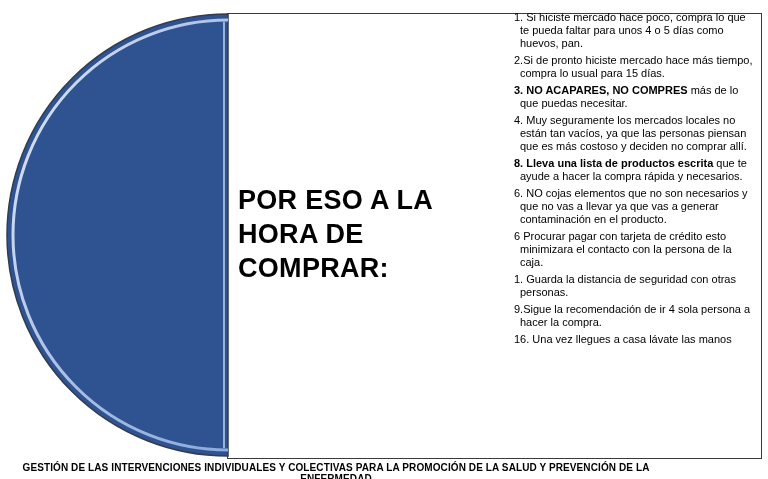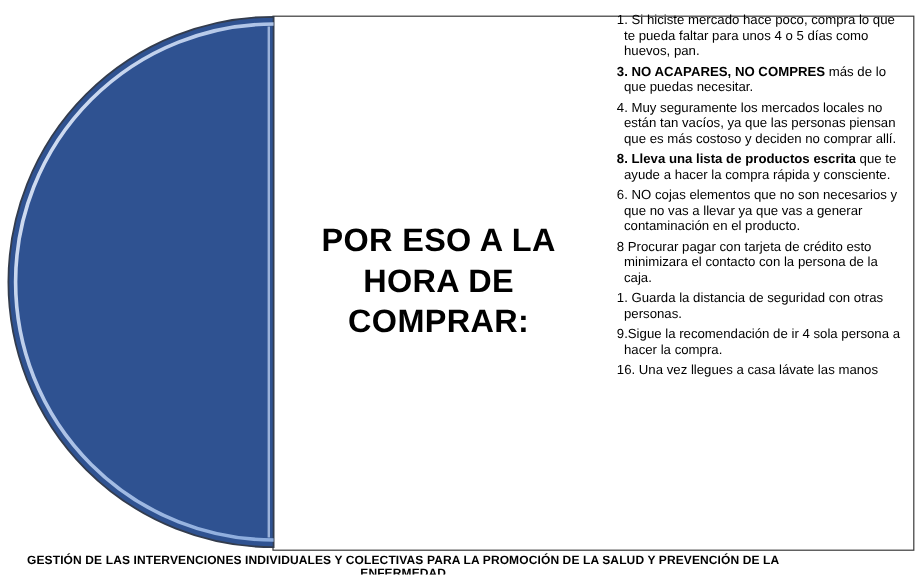--- a/index.html
+++ b/index.html
@@ -28,21 +28,21 @@
     border: 1.5px solid #3a3a3a;
     background: #ffffff;
     z-index: 1;
   }
   .title {
     position: absolute;
     left: 238px;
     top: 183px;
     width: 255px;
     margin: 0;
-    text-align: center;
+    text-align: left;
     font-size: 27px;
     font-weight: bold;
     line-height: 34px;
     letter-spacing: 0.3px;
     white-space: pre-line;
     z-index: 3;
   }
   .tips-list {
     position: absolute;
     left: 514px;
@@ -92,25 +92,26 @@
   </svg>
 
   <div class="content-box"></div>
 
   <h1 class="title">POR ESO A LA
 HORA DE
 COMPRAR:</h1>
 
   <div class="tips-list">
     <p class="tip-item"><b></b><span>1. Si hiciste mercado hace poco, compra lo que te pueda faltar para unos 4 o 5 días como huevos, pan.</span></p>
+    <p class="tip-item"><b></b><span>2.Si de pronto hiciste mercado hace más tiempo, compra lo usual para 15 días.</span></p>
     <p class="tip-item"><b>3. NO ACAPARES, NO COMPRES</b><span> más de lo que puedas necesitar.</span></p>
     <p class="tip-item"><b></b><span>4. Muy seguramente los mercados locales no están tan vacíos, ya que las personas piensan que es más costoso y deciden no comprar allí.</span></p>
-    <p class="tip-item"><b>8. Lleva una lista de productos escrita</b><span> que te ayude a hacer la compra rápida y consciente.</span></p>
+    <p class="tip-item"><b>8. Lleva una lista de productos escrita</b><span> que te ayude a hacer la compra rápida y necesarios.</span></p>
     <p class="tip-item"><b></b><span>6. NO cojas elementos que no son necesarios y que no vas a llevar ya que vas a generar contaminación en el producto.</span></p>
-    <p class="tip-item"><b></b><span>8 Procurar pagar con tarjeta de crédito esto minimizara el contacto con la persona de la caja.</span></p>
+    <p class="tip-item"><b></b><span>6 Procurar pagar con tarjeta de crédito esto minimizara el contacto con la persona de la caja.</span></p>
     <p class="tip-item"><b></b><span>1. Guarda la distancia de seguridad con otras personas.</span></p>
     <p class="tip-item"><b></b><span>9.Sigue la recomendación de ir 4 sola persona a hacer la compra.</span></p>
     <p class="tip-item"><b></b><span>16. Una vez llegues a casa lávate las manos</span></p>
   </div>
 
   <div class="footer">GESTIÓN DE LAS INTERVENCIONES INDIVIDUALES Y COLECTIVAS PARA LA PROMOCIÓN DE LA SALUD Y PREVENCIÓN DE LA ENFERMEDAD</div>
 
 </div>
 
 </body></html>

